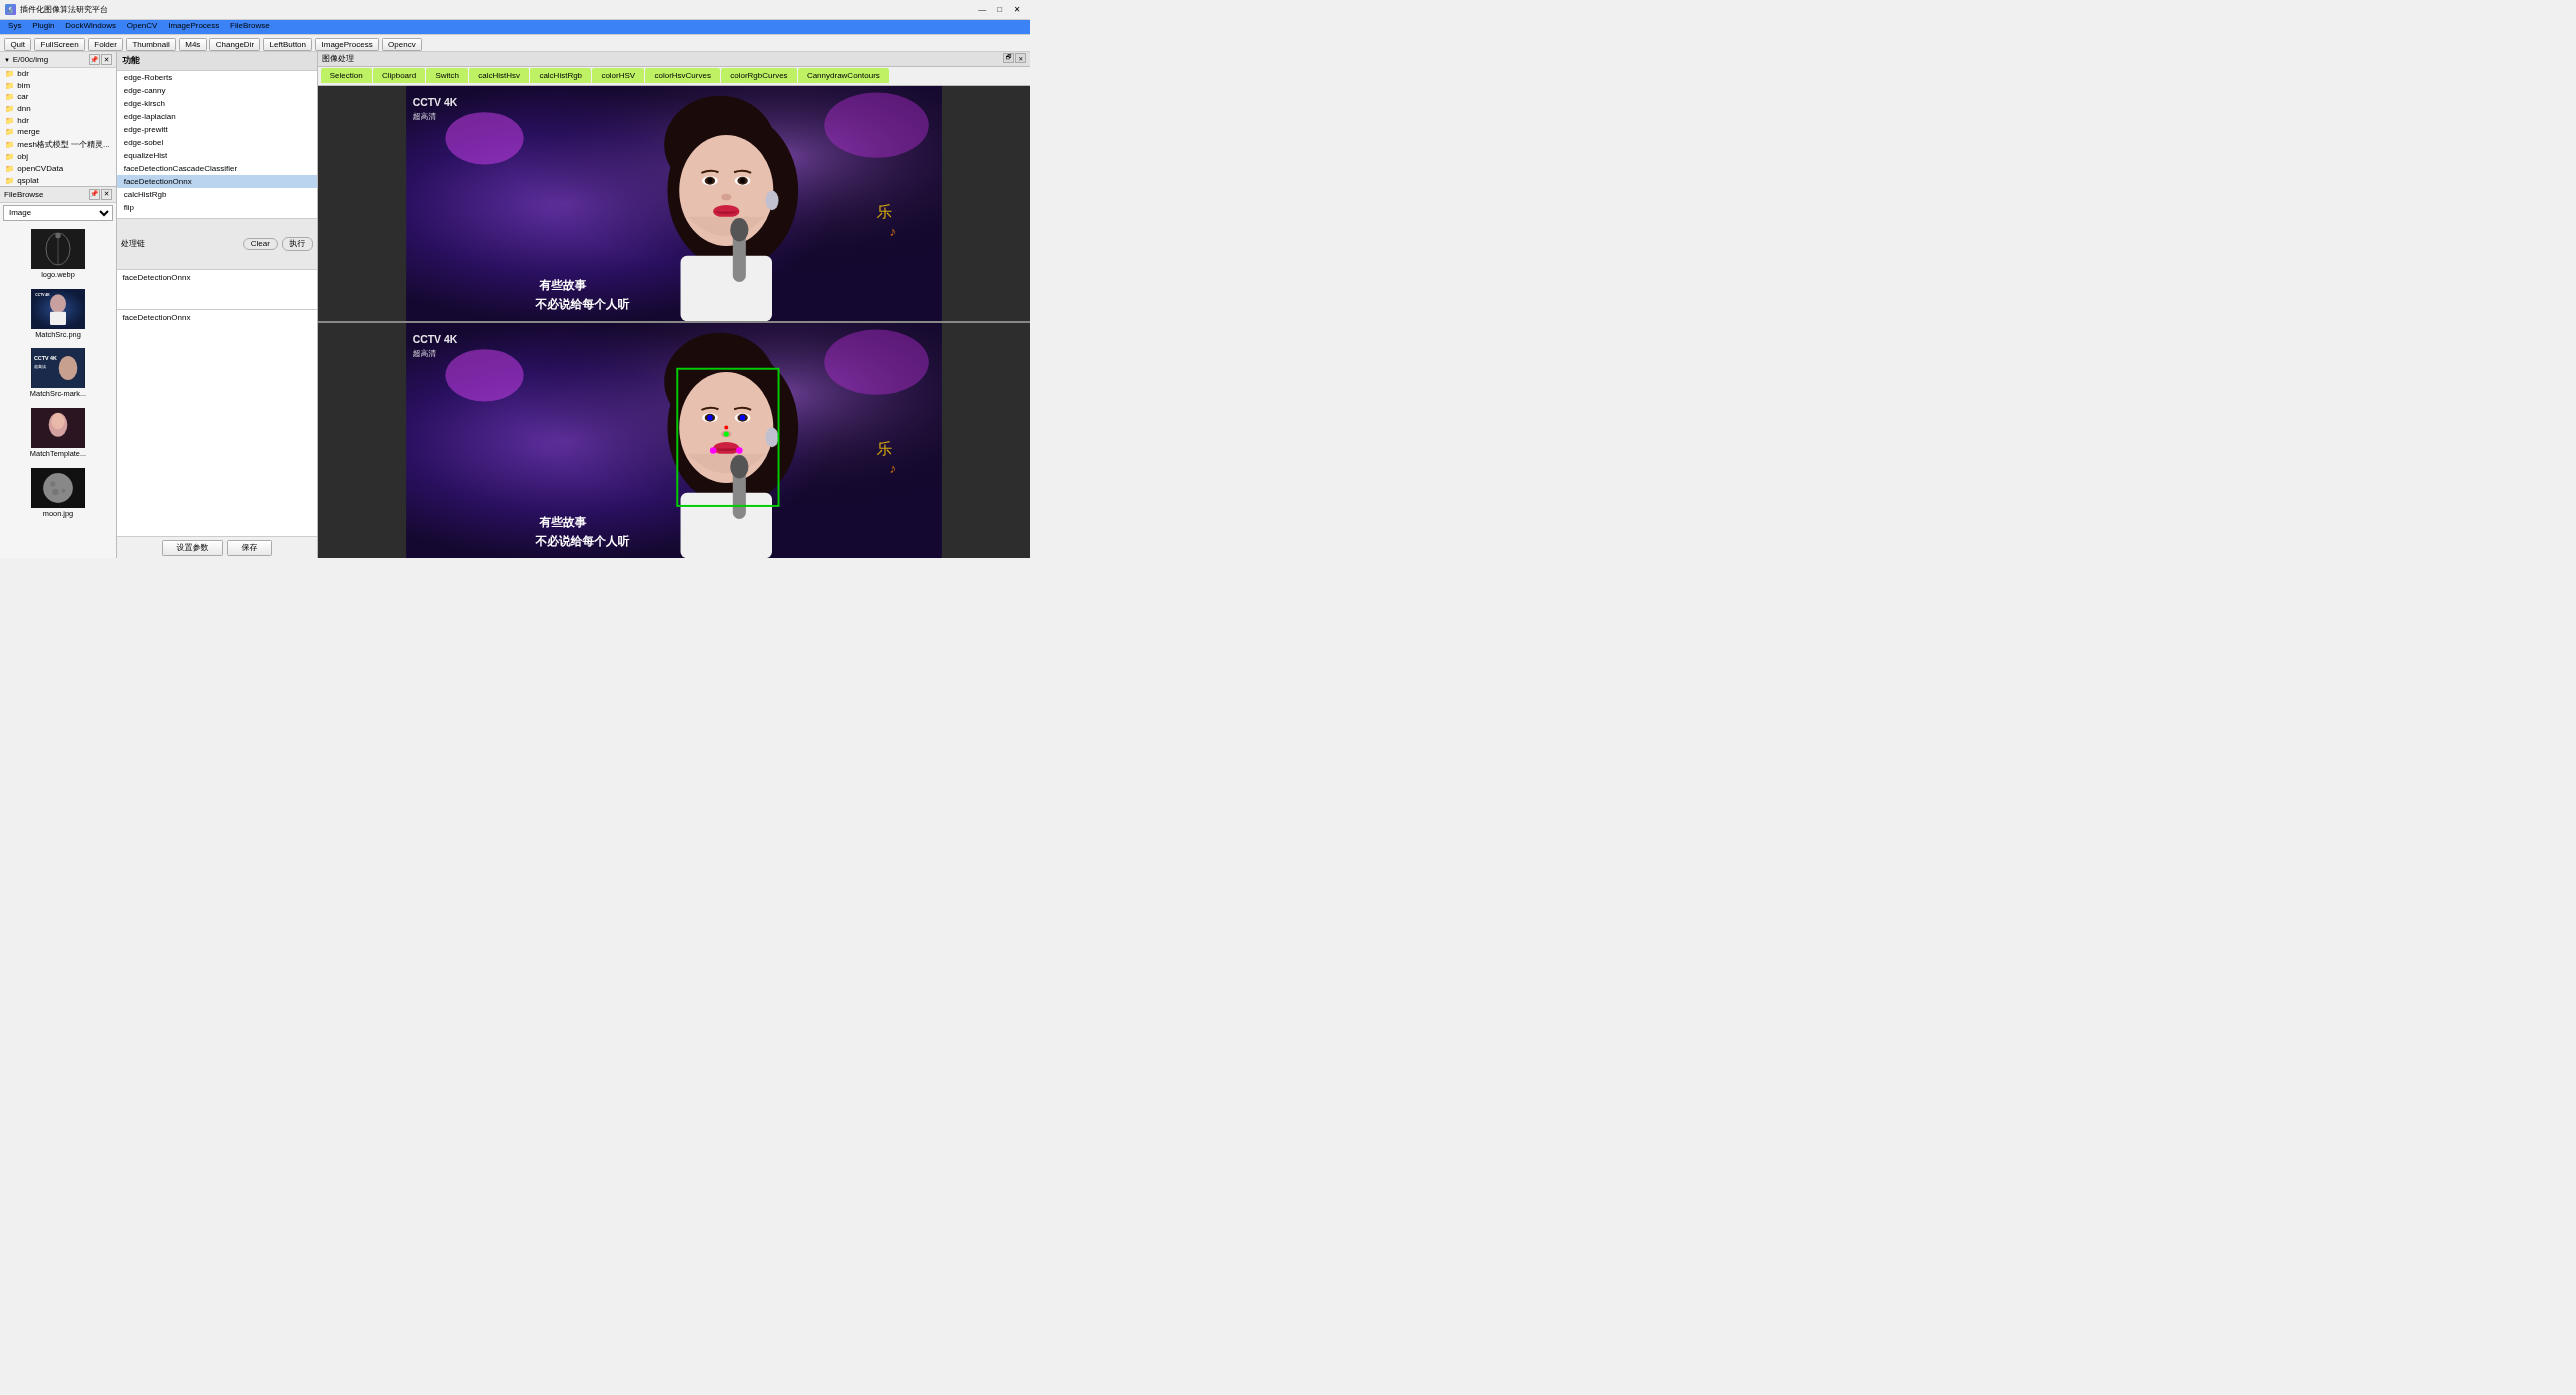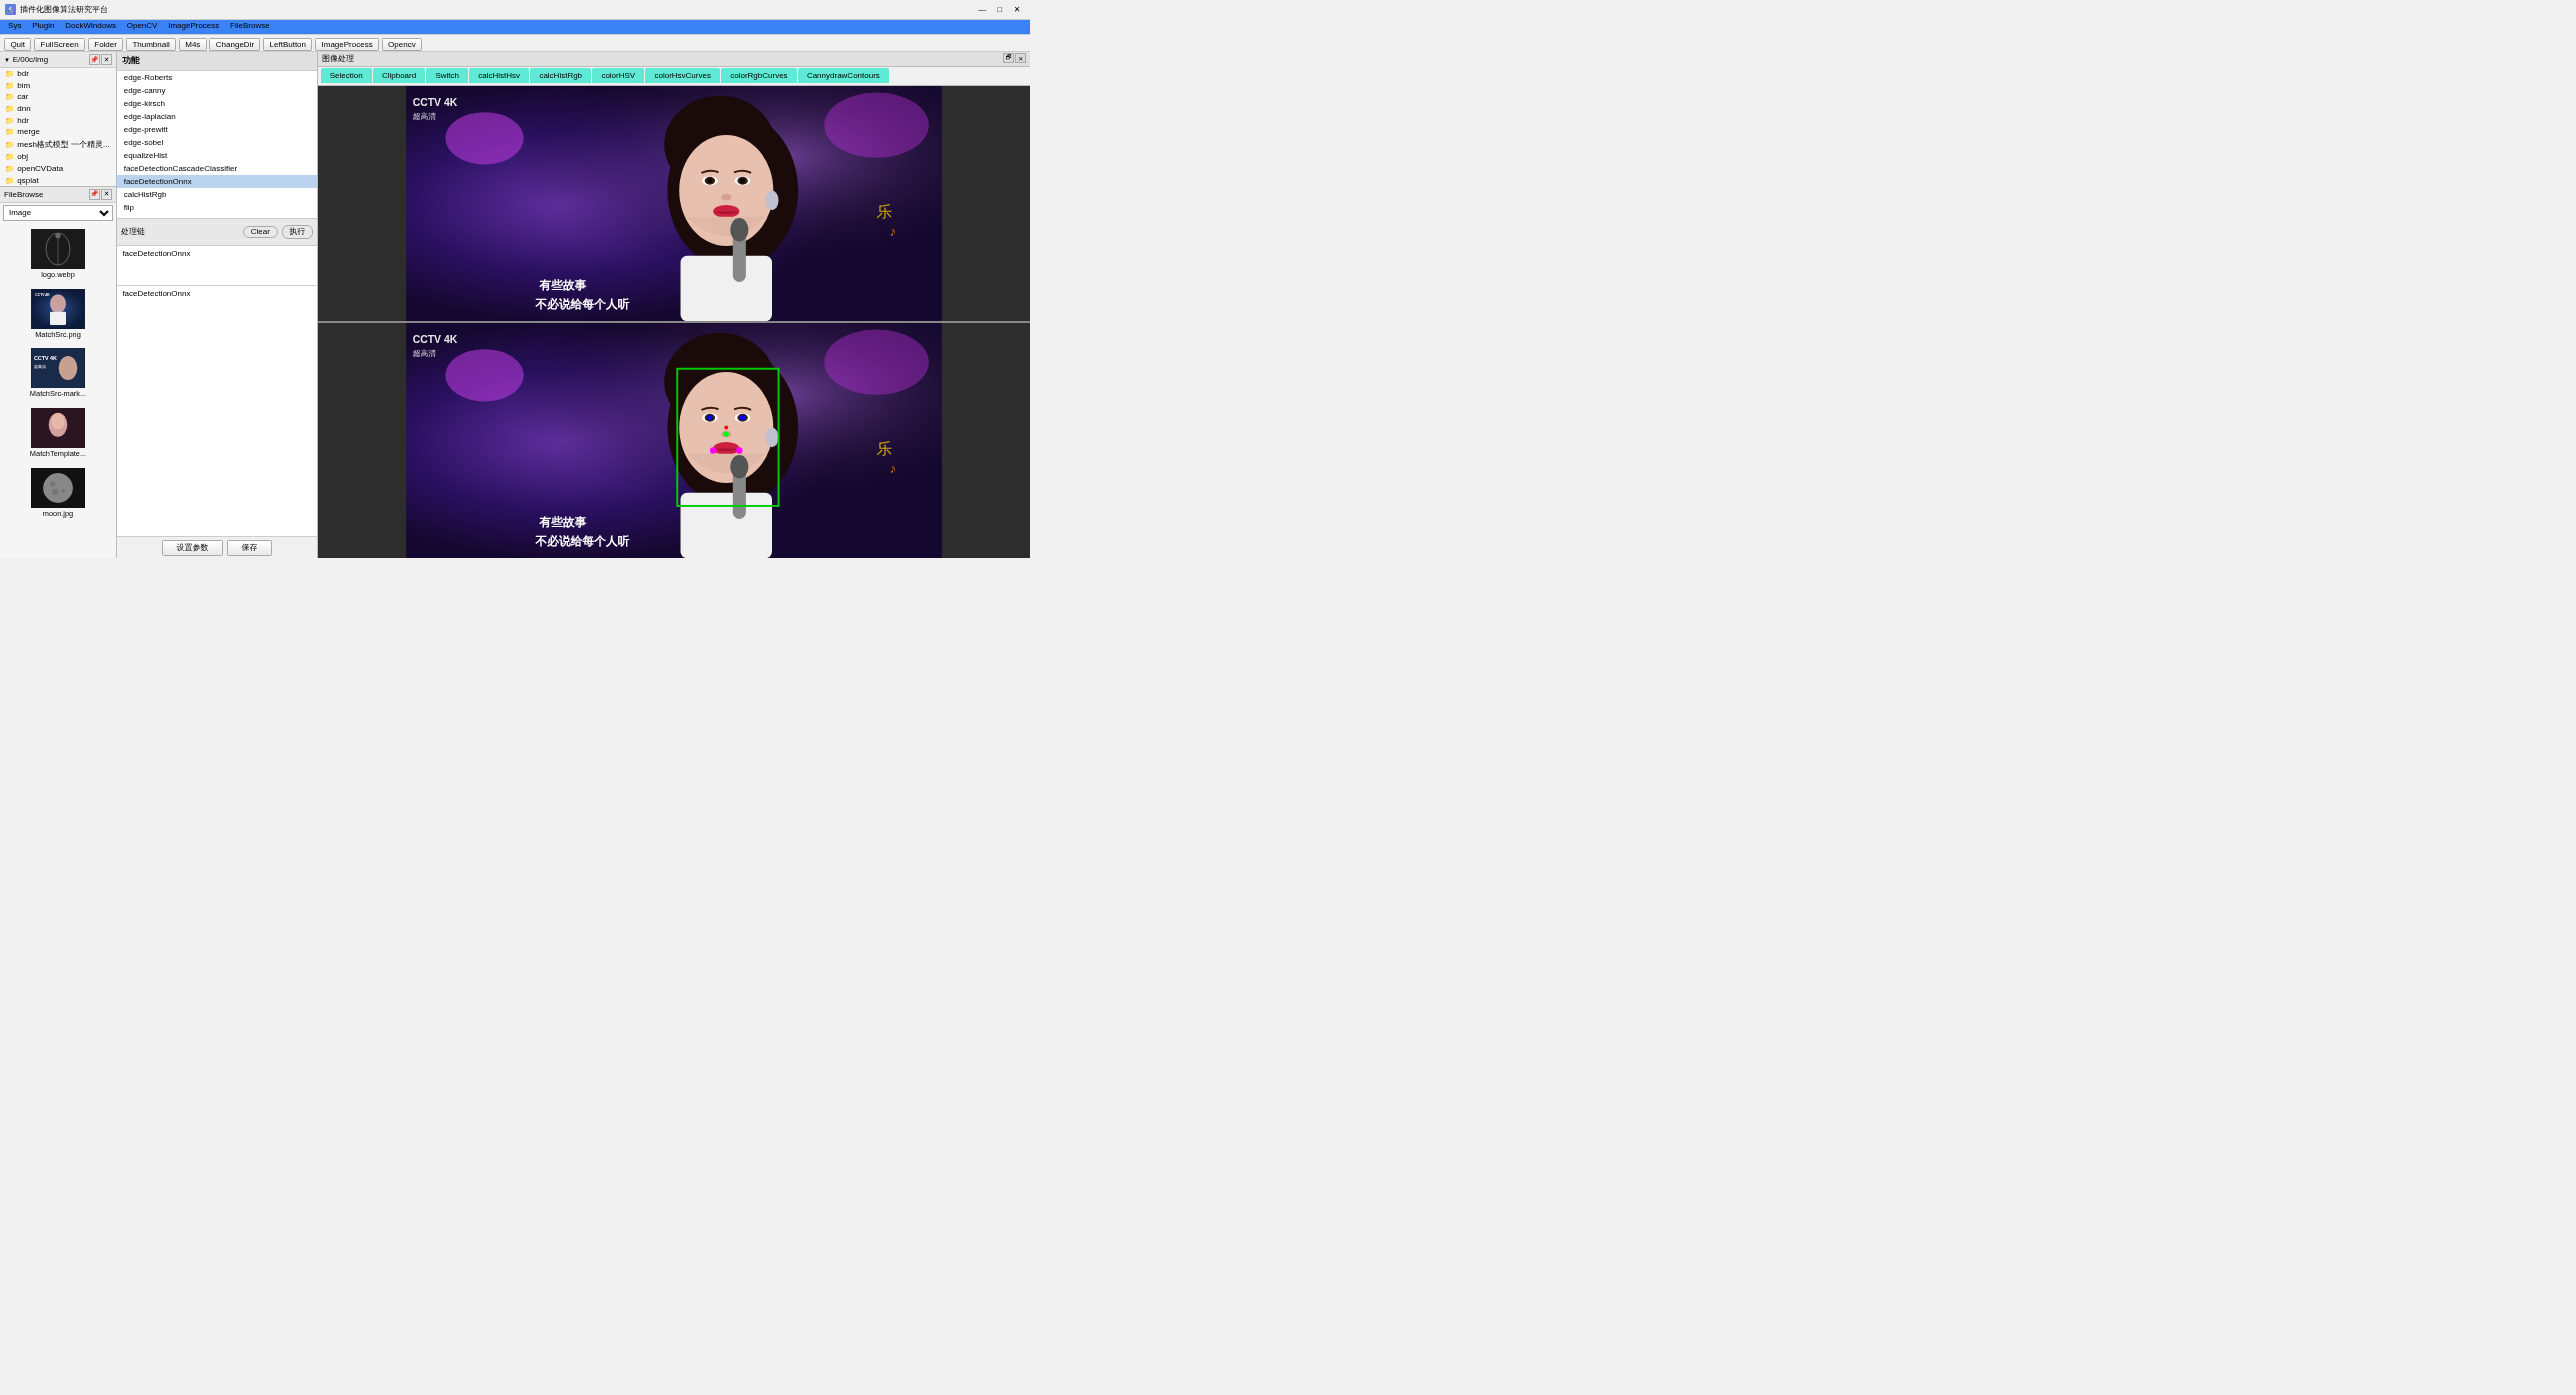--- a/index.html
+++ b/index.html
@@ -186,21 +186,21 @@
     }
     .func-list-item.selected { background: #bad4f0; }
     .chain-section {
       display: flex;
       flex-direction: column;
       flex: 1;
     }
     .chain-header {
       display: flex;
       align-items: center;
-      padding: 6px 4px;
+      padding: 18px 4px;
       background: #e8e8e8;
       border-bottom: 0.7px solid #ccc;
       gap: 4px;
     }
     .chain-label { font-size: 8px; flex: 1; }
     .chain-btn {
       padding: 0.7px 6.7px;
       font-size: 8px;
       border: 0.7px solid #aaa;
       background: #e8e8e8;
@@ -265,21 +265,21 @@
       border-bottom: 0.7px solid #bbb;
       height: 19px;
       padding: 0 2.7px;
       gap: 1.3px;
     }
     .img-tab {
       padding: 2px 8px;
       font-size: 8px;
       cursor: pointer;
       border: 0.7px solid transparent;
-      background: #5eead4;
+      background: #bef264;
       border-radius: 2px 2px 0 0;
     }
 
     
     .image-display {
       flex: 1;
       overflow: auto;
       background: #888;
       display: flex;
       flex-direction: column;

